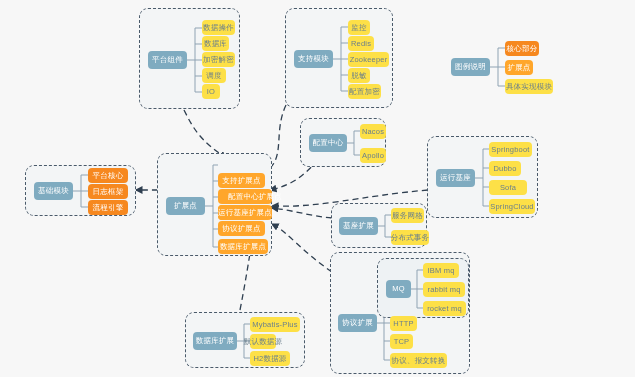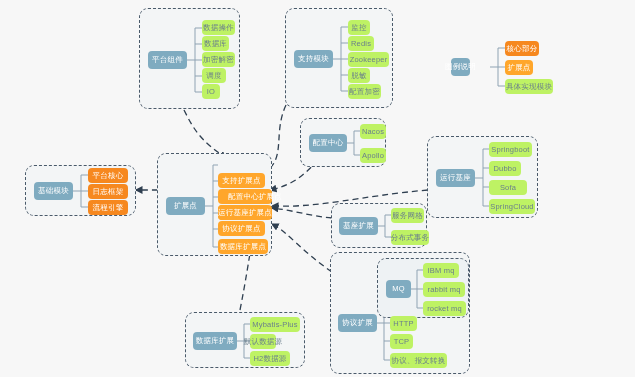--- a/index.html
+++ b/index.html
@@ -26,21 +26,21 @@
     box-sizing:border-box;
     display:flex;align-items:center;justify-content:center;
     border-radius:4px;
     font-size:7.5px;
     line-height:1;
     letter-spacing:.2px;
     white-space:nowrap;
     padding:0 4px;
   }
   .n-root{background:#7fabc0;color:#ffffff;}
-  .n-leaf{background:#bef264;color:#6a7f8c;text-align:center;}
+  .n-leaf{background:#fde047;color:#6a7f8c;text-align:center;}
   .n-core{background:#f6881f;color:#ffffff;}
   .n-ext {background:#ffa62b;color:#ffffff;}
 </style>
 </head>
 <body>
 
 <div id="canvas">
 
   <svg class="links" viewBox="0 0 635 377">
     <defs>
@@ -111,21 +111,21 @@
   <div style="position:absolute;left:446px;top:36px;width:117px;height:62px;">
     <svg width="117" height="62" style="position:absolute;left:0;top:0;">
       <g fill="none" stroke="#8fa3b3" stroke-width="1">
         <path d="M44,31 L52,31"></path>
         <path d="M52,12 L52,50"></path>
         <path d="M52,12 L59,12"></path>
           <path d="M52,31 L59,31"></path>
         <path d="M52,50 L59,50"></path>
       </g>
     </svg>
-    <div class="node n-root" style="left:5px;top:22px;width:19px;height:18px;">图例说明</div>
+    <div class="node n-root" style="left:5px;top:22px;width:39px;height:18px;">图例说明</div>
     <div class="node n-core" style="left:59px;top:5px;width:34px;height:15px;">核心部分</div>
     <div class="node n-ext" style="left:59px;top:24px;width:28px;height:15px;">扩展点</div>
     <div class="node n-leaf" style="left:59px;top:43px;width:48px;height:15px;">具体实现模块</div>
   </div>
 
   <div class="group" style="left:25px;top:165px;width:111px;height:51px;">
     <svg width="111" height="51" style="position:absolute;left:0;top:0;">
       <g fill="none" stroke="#8fa3b3" stroke-width="1">
         <path d="M47,25 L55,25"></path>
         <path d="M55,9 L55,41"></path>

